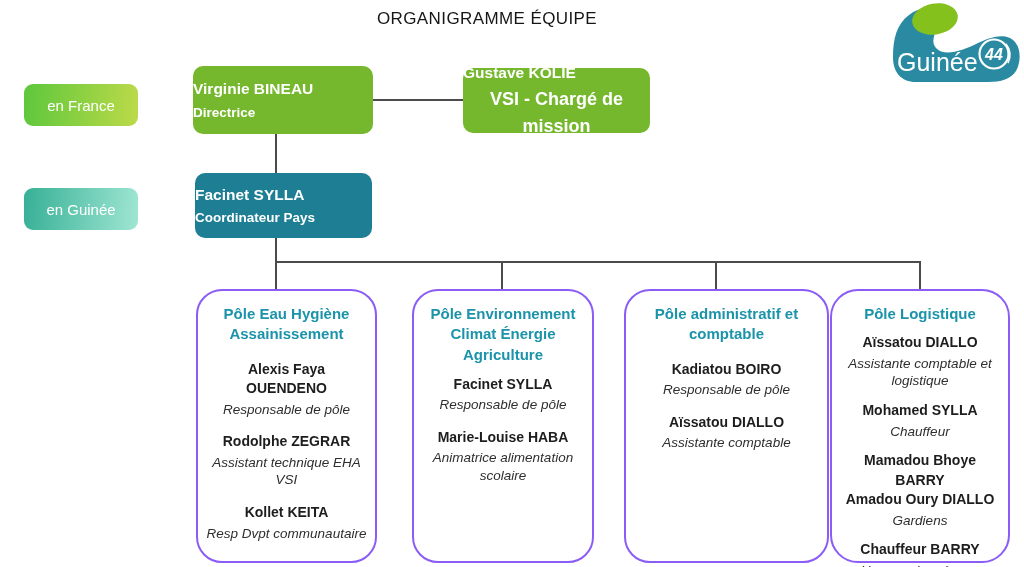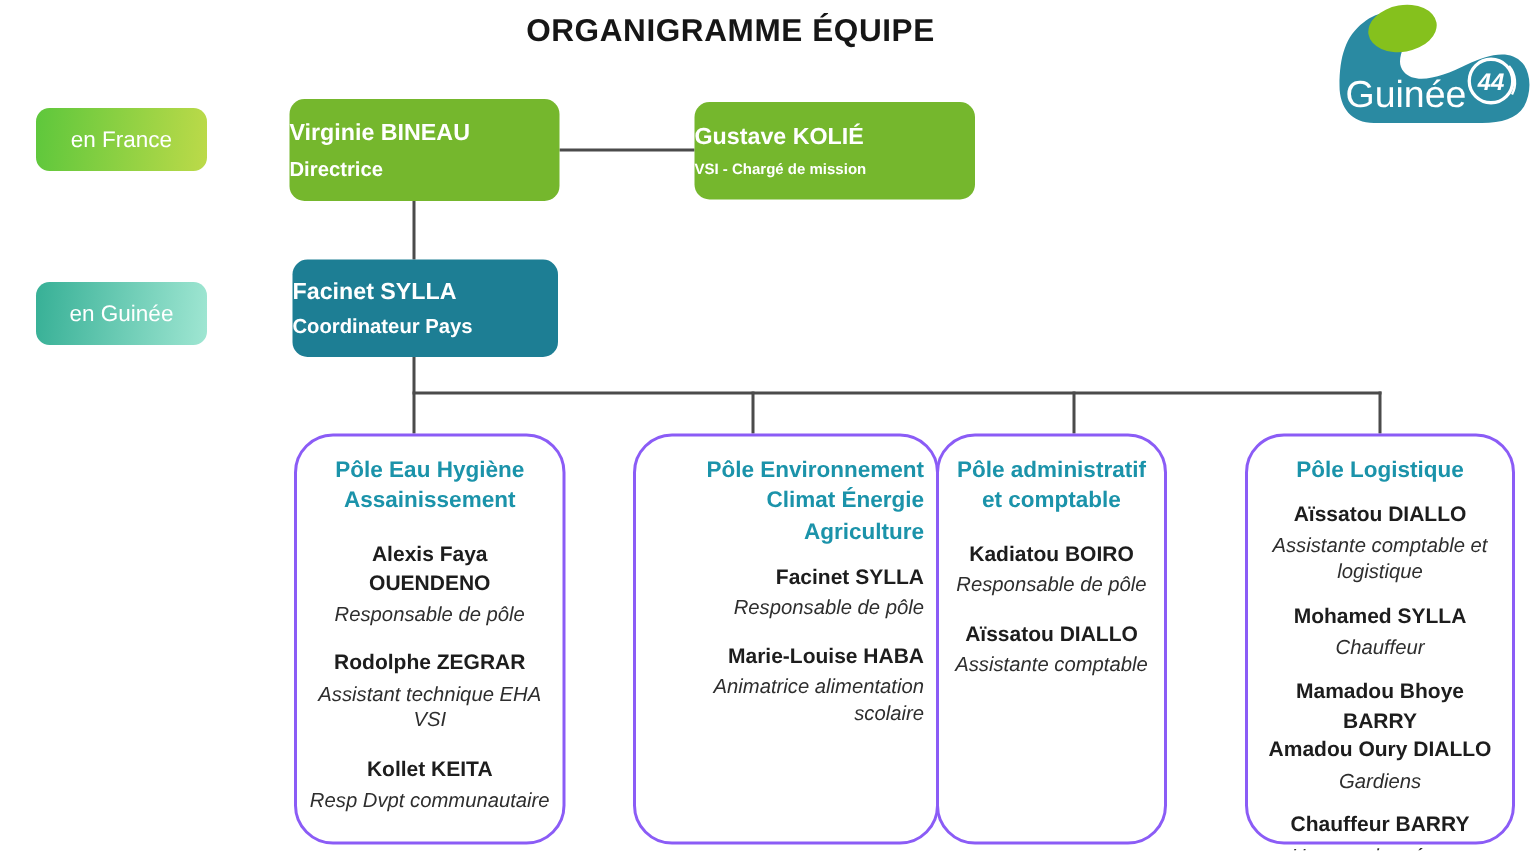--- a/index.html
+++ b/index.html
@@ -3,29 +3,29 @@
 <meta charset="utf-8">
 <style>
   html,body{margin:0;padding:0;background:#ffffff;}
   .canvas{
     position:relative;width:1024px;height:567px;overflow:hidden;background:#ffffff;
     font-family:"Liberation Sans","DejaVu Sans",sans-serif;
   }
   
   .page-title{
     position:absolute;left:487px;top:9px;transform:translateX(-50%);
-    font-size:21px;font-weight:bold;color:#161616;letter-spacing:.4px;white-space:nowrap;
+    font-size:17px;font-weight:normal;color:#161616;letter-spacing:.4px;white-space:nowrap;
   }
   
   .legend{
     position:absolute;left:24px;width:114px;height:42px;border-radius:9px;
     display:flex;align-items:center;justify-content:center;
     color:#ffffff;font-size:15px;
   }
-  .legend-france{top:72px;background:linear-gradient(95deg,#5ec73c 0%,#bcda49 100%);}
+  .legend-france{top:84px;background:linear-gradient(95deg,#5ec73c 0%,#bcda49 100%);}
   .legend-guinee{top:188px;background:linear-gradient(95deg,#37b096 0%,#9fe6d2 100%);}
   
   .node{
     position:absolute;border-radius:10px;color:#ffffff;
     display:flex;flex-direction:column;align-items:flex-start;justify-content:center;
     text-align:center;line-height:1.5;
   }
   .node .n-name{font-size:15.5px;font-weight:bold;}
   .node .n-role{font-size:13.5px;font-weight:bold;margin-top:2px;}
   .node-green{background:#75b72d;}
@@ -42,23 +42,23 @@
   .c-d2{left:501px;top:261px;width:2px;height:28px;}
   .c-d3{left:715px;top:261px;width:2px;height:28px;}
   .c-d4{left:919px;top:261px;width:2px;height:28px;}
   
   .pole{
     position:absolute;top:289px;height:274px;box-sizing:border-box;
     background:#ffffff;border:2px solid #8b5cf6;border-radius:26px;
     padding:13px 8px 8px 8px;text-align:center;
   }
   .pole-0{left:196px;width:181px;}
-  .pole-1{left:422px;width:204px;text-align:right;}
-  .pole-2{left:624px;width:154px;}
-  .pole-3{left:830px;width:180px;}
+  .pole-1{left:412px;width:182px;}
+  .pole-2{left:624px;width:205px;}
+  .pole-3{left:830px;width:180px;border-radius:28px;}
   .pole-title{
     color:#1b93aa;font-size:15px;font-weight:bold;line-height:1.35;margin-bottom:15px;
   }
   .pole-1 .pole-title{margin-bottom:10px;}
   .pole-3 .pole-title{margin-bottom:9px;}
   .member{margin-bottom:14px;}
   .pole-3 .member{margin-bottom:11px;}
   .m-name{font-size:14px;font-weight:bold;color:#1d1d1d;line-height:1.4;}
   .m-role{font-size:13.5px;font-style:italic;color:#2e2e2e;line-height:1.3;margin-top:2px;}
   
@@ -96,21 +96,21 @@
   <div class="conn c-d2"></div>
   <div class="conn c-d3"></div>
   <div class="conn c-d4"></div>
 
   <div class="node node-green node-director">
     <div class="n-name">Virginie BINEAU</div>
     <div class="n-role">Directrice</div>
   </div>
   <div class="node node-green node-mission">
     <div class="n-name">Gustave KOLIÉ</div>
-    <div class="n-role" style="font-size:10px;">VSI - Chargé de mission</div>
+    <div class="n-role" style="font-size:18px;">VSI - Chargé de mission</div>
   </div>
   <div class="node node-teal node-coordinator">
     <div class="n-name">Facinet SYLLA</div>
     <div class="n-role">Coordinateur Pays</div>
   </div>
 
   <div class="pole pole-0">
     <div class="pole-title">Pôle Eau Hygiène Assainissement</div>
     <div class="member">
       <div class="m-name">Alexis Faya OUENDENO</div>

